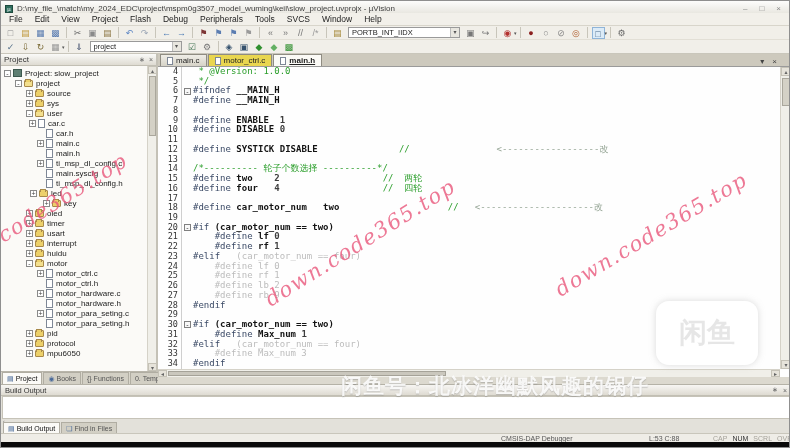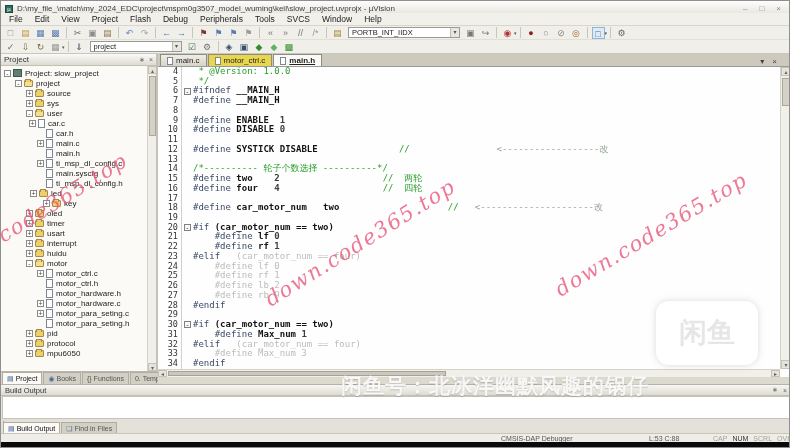--- a/index.html
+++ b/index.html
@@ -368,28 +368,28 @@
               <span class="expander">+</span>
               <span class="icon-file"></span>
               <span>motor_ctrl.c</span>
             </div>
             <div class="tree-row" style="padding-left: 36px;">
               <span class="exp-spacer"></span>
               <span class="icon-file"></span>
               <span>motor_ctrl.h</span>
             </div>
             <div class="tree-row" style="padding-left: 36px;">
+              <span class="expander">+</span>
+              <span class="icon-file"></span>
+              <span>motor_hardware.c</span>
+            </div>
+            <div class="tree-row" style="padding-left: 36px;">
               <span class="exp-spacer"></span>
               <span class="icon-file"></span>
               <span>motor_hardware.h</span>
-            </div>
-            <div class="tree-row" style="padding-left: 36px;">
-              <span class="expander">+</span>
-              <span class="icon-file"></span>
-              <span>motor_hardware.c</span>
             </div>
             <div class="tree-row" style="padding-left: 36px;">
               <span class="expander">+</span>
               <span class="icon-file"></span>
               <span>motor_para_seting.c</span>
             </div>
             <div class="tree-row" style="padding-left: 36px;">
               <span class="exp-spacer"></span>
               <span class="icon-file"></span>
               <span>motor_para_seting.h</span>

